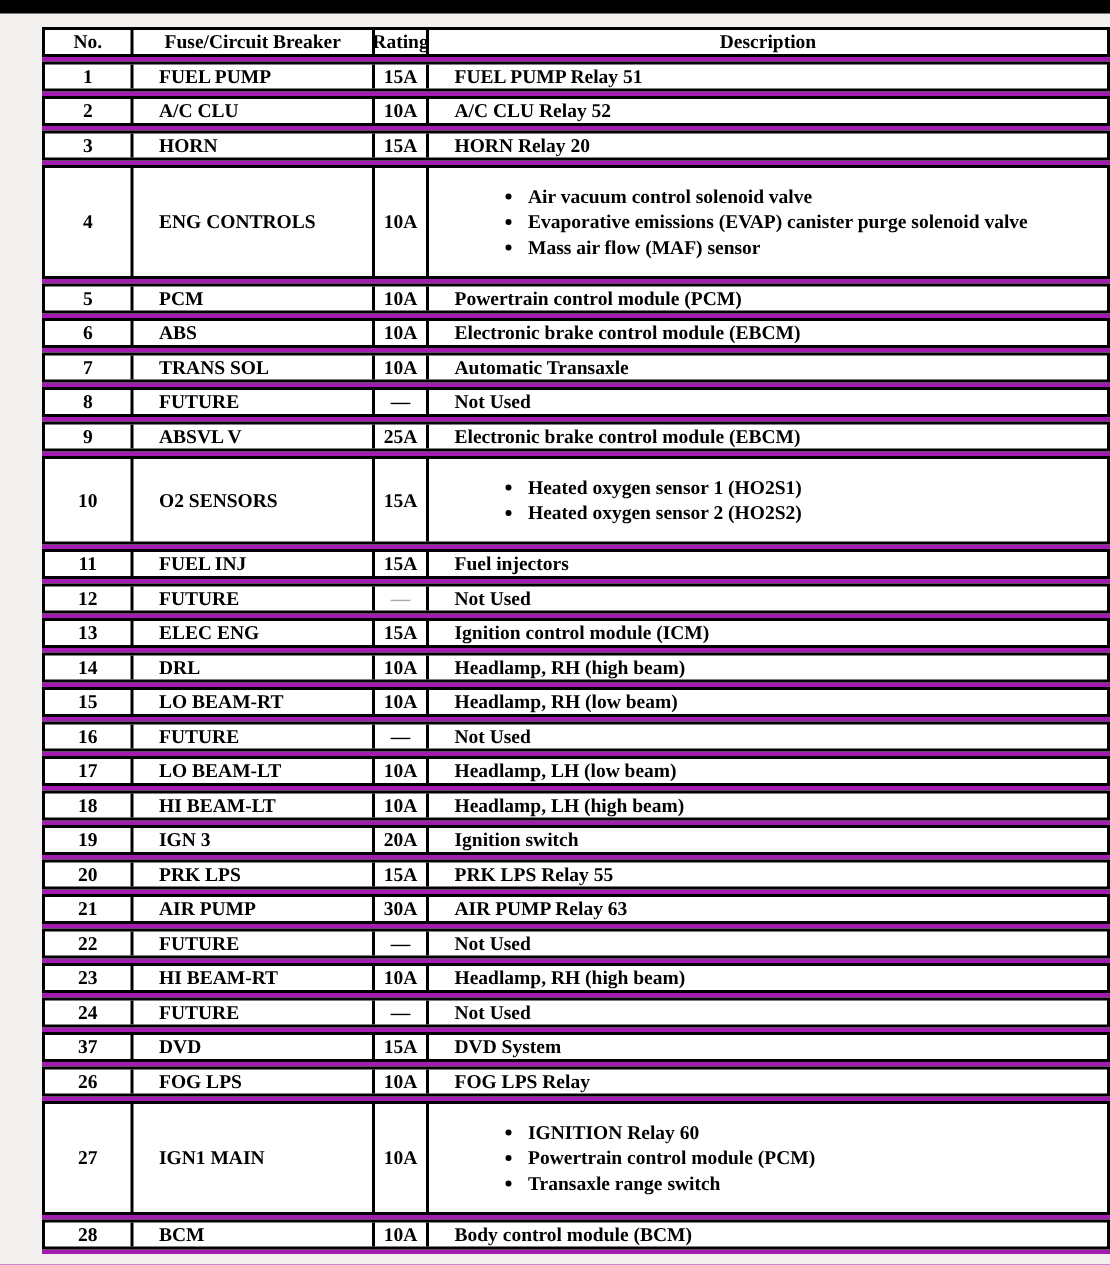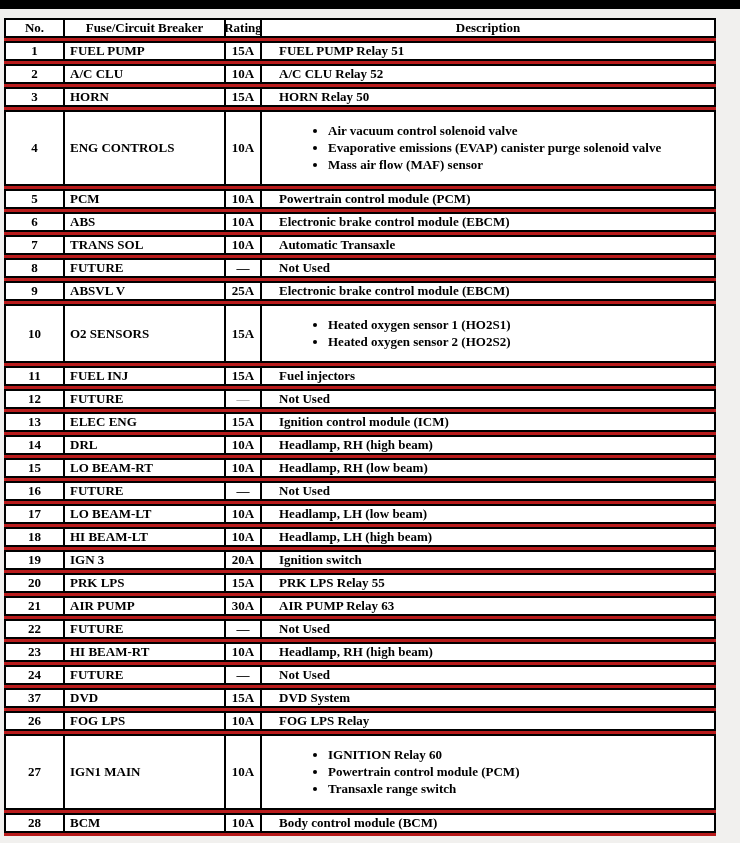--- a/index.html
+++ b/index.html
@@ -11,44 +11,44 @@
     overflow: hidden;
   }
   .top-bar {
     position: absolute;
     top: 0; left: 0;
     width: 740px; height: 9px;
     background: #000;
   }
   .table-wrap {
     position: absolute;
-    top: 18px; left: 4px;
+    top: 18px; left: 28px;
     width: 712px;
-    background: #b91c1c;
+    background: #a21caf;
   }
   .row {
     display: flex;
     align-items: stretch;
     border: 2px solid #000;
     background: #fff;
     margin-bottom: 3px;
     min-height: 20px;
   }
   .cell {
     border-right: 2px solid #000;
     display: flex;
     align-items: center;
     font-weight: bold;
     font-size: 13px;
     line-height: 16px;
     color: #000;
   }
   .cell:last-child { border-right: none; }
   .col-no { width: 59px; justify-content: center; flex: none; }
-  .col-fuse { width: 161px; padding-left: 5px; flex: none; }
+  .col-fuse { width: 161px; padding-left: 17px; flex: none; }
   .col-rating { width: 36px; justify-content: center; flex: none; }
   .col-desc { flex: 1; padding-left: 17px; }
   .header-row .cell { justify-content: center; padding-left: 0; }
   .col-desc ul {
     list-style: disc;
     margin: 10px 17px;
     padding-left: 32px;
   }
   .col-desc li { margin: 1px 0; padding-right: 8px; }
   .muted { color: #a9a9a9; }
@@ -75,21 +75,21 @@
       <div class="row">
         <div class="cell col-no">2</div>
         <div class="cell col-fuse">A/C CLU</div>
         <div class="cell col-rating">10A</div>
         <div class="cell col-desc">A/C CLU Relay 52</div>
       </div>
       <div class="row">
         <div class="cell col-no">3</div>
         <div class="cell col-fuse">HORN</div>
         <div class="cell col-rating">15A</div>
-        <div class="cell col-desc">HORN Relay 50</div>
+        <div class="cell col-desc">HORN Relay 20</div>
       </div>
       <div class="row">
         <div class="cell col-no">4</div>
         <div class="cell col-fuse">ENG CONTROLS</div>
         <div class="cell col-rating">10A</div>
         <div class="cell col-desc">
           <ul>
             <li>Air vacuum control solenoid valve</li>
             <li>Evaporative emissions (EVAP) canister purge solenoid valve</li>
             <li>Mass air flow (MAF) sensor</li>

